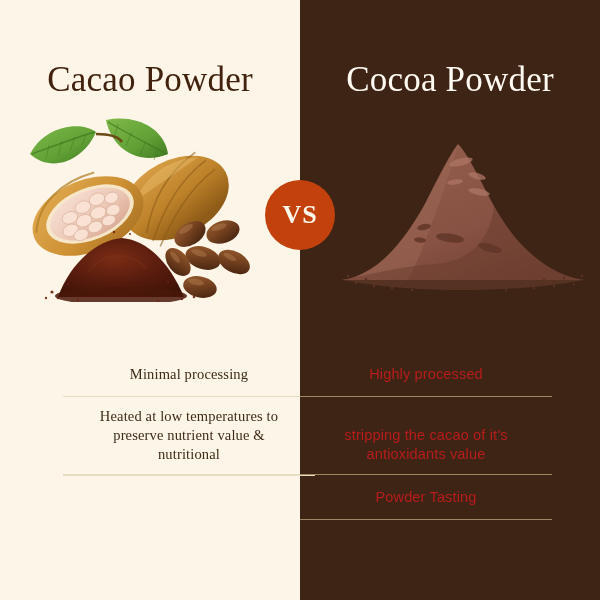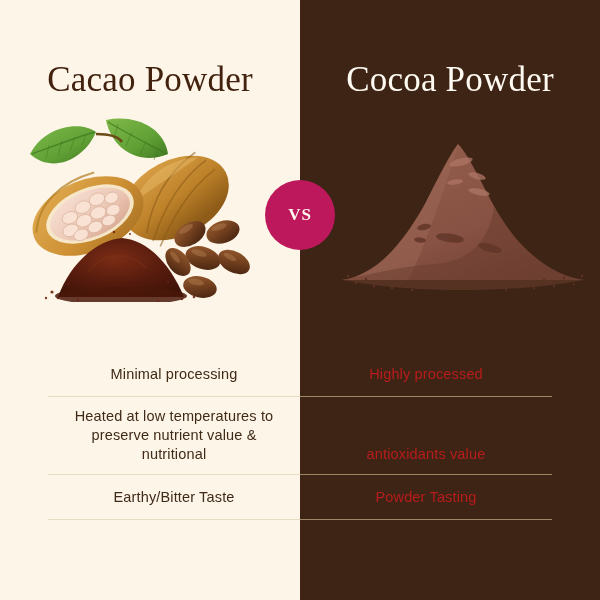--- a/index.html
+++ b/index.html
@@ -38,25 +38,25 @@
   .title-right { left: 300px; color: #FFFBF2; }
 
   
   .vs-badge {
     position: absolute;
     left: 265px;
     top: 180px;
     width: 70px;
     height: 70px;
     border-radius: 50%;
-    background: #be185d;
+    background: #c2410c;
     color: #FFF8EC;
     font-family: "Liberation Serif", serif;
     font-weight: bold;
-    font-size: 17px;
+    font-size: 26px;
     letter-spacing: 1px;
     display: flex;
     align-items: center;
     justify-content: center;
     z-index: 40;
   }
 
   
   .art {
     position: absolute;
@@ -65,21 +65,21 @@
   .art-left  { left: 18px;  top: 112px; width: 245px; height: 190px; }
   .art-right { left: 338px; top: 130px; width: 250px; height: 175px; }
 
   
   .rows {
     position: absolute;
     top: 352px;
     width: 252px;
     z-index: 20;
   }
-  .rows-left  { left: 48px;  }
+  .rows-left  { left: 63px; font-family: Liberation Serif, serif;  }
   .rows-right { left: 300px; }
 
   .row {
     box-sizing: border-box;
     text-align: center;
     padding: 0 6px;
     display: flex;
     align-items: center;
     justify-content: center;
   }
@@ -297,40 +297,35 @@
 
     <div class="row row-h3">
       <span class="row-text">
         <span>Heated at low temperatures to</span><br>
         <span>preserve nutrient value &amp;</span><br>
         <span>nutritional</span>
       </span>
     </div>
     <div class="divider"></div>
 
-    <div class="row row-h1">
-      <span class="row-text">
-        <span>Earthy/Bitter Taste</span>
-      </span>
-    </div>
     <div class="divider"></div>
   </div>
 
   <div class="rows rows-right">
     <div class="row row-h1">
       <span class="row-text">
         <span>Highly processed</span>
       </span>
     </div>
     <div class="divider"></div>
 
     <div class="row row-h3">
       <span class="row-text">
         <br>
-        <br>
+        <span>stripping the cacao of it’s</span><br>
         <span>antioxidants value</span>
       </span>
     </div>
     <div class="divider"></div>
 
     <div class="row row-h1">
       <span class="row-text">
         <span>Powder Tasting</span>
       </span>
     </div>

